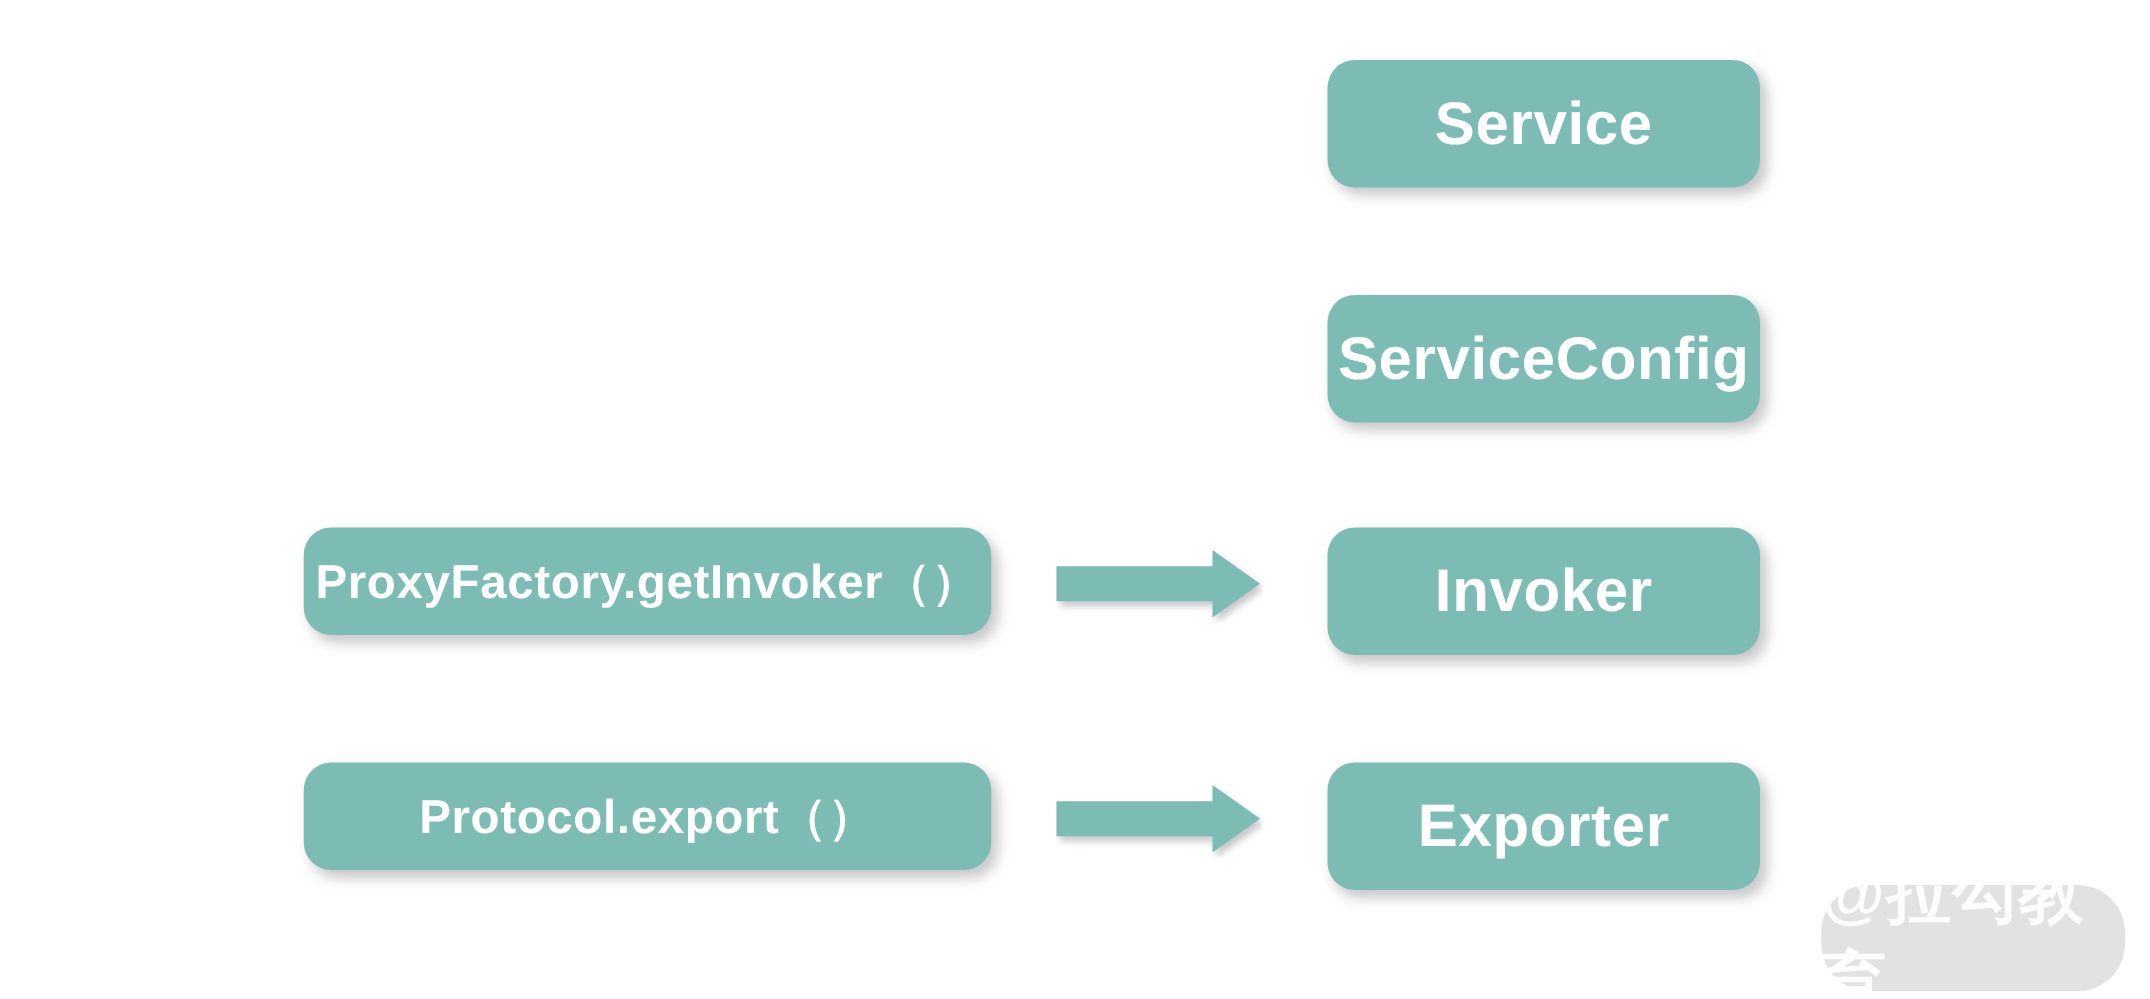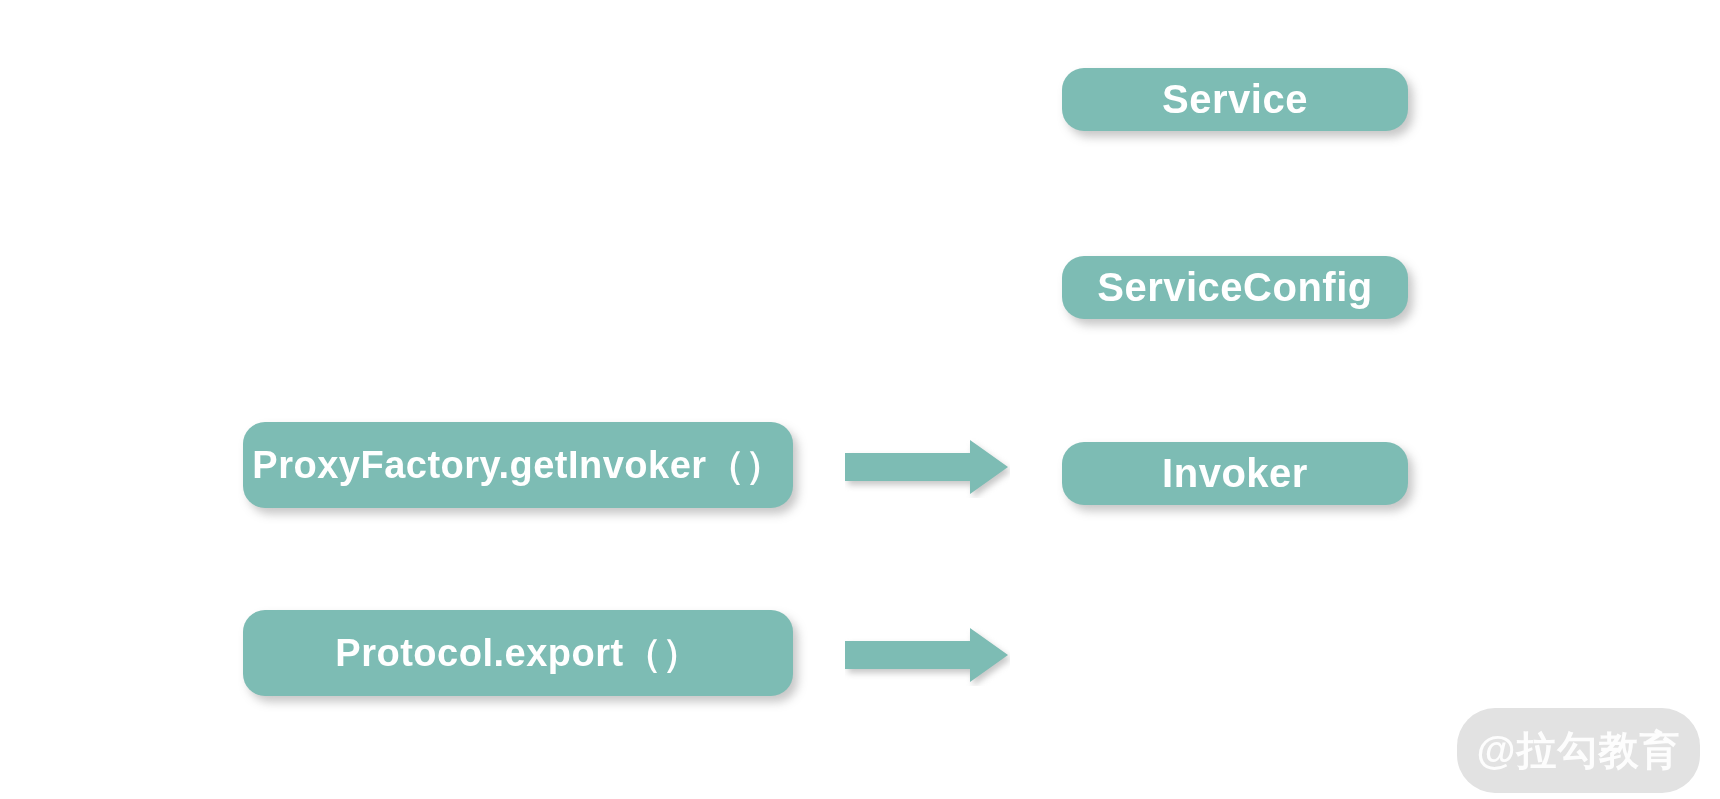--- a/index.html
+++ b/index.html
@@ -24,23 +24,22 @@
     display: flex;
     align-items: center;
     justify-content: center;
     box-shadow: 5px 6px 10px rgba(130,130,130,0.45);
     letter-spacing: 0.5px;
     white-space: nowrap;
   }
   .node.right-col {
     left: 1062px;
     width: 346px;
-    height: 63px;
-    font-size: 40px;
-    margin-top: 20px;
+    height: 102px;
+    font-size: 48px;
   }
   .node.left-col {
     left: 243px;
     width: 550px;
     height: 86px;
     font-size: 38px;
   }
   .row1 { top: 48px; }
   .row2 { top: 236px; }
   .row3 { top: 422px; }
@@ -58,21 +57,21 @@
   }
   .watermark {
     position: absolute;
     left: 1457px;
     top: 708px;
     width: 243px;
     height: 85px;
     border-radius: 38px;
     background: #E2E2E2;
     color: rgba(255,255,255,0.92);
-    font-size: 40px;
+    font-size: 52px;
     font-weight: 700;
     display: flex;
     align-items: center;
     justify-content: center;
     letter-spacing: 1px;
   }
 </style>
 </head>
 <body>
 
@@ -89,16 +88,17 @@
   </svg>
 
   <div class="node left-col row4">Protocol.export（）</div>
 
   <div class="node right-col row3">Invoker</div>
 
   <svg class="arrow arrow-row4" viewBox="0 0 165 62">
     <polygon points="163,31 125,58 125,45 0,45 0,17 125,17 125,4" style="filter: drop-shadow(3px 4px 3px rgba(130,130,130,0.45));"></polygon>
   </svg>
 
+  <div class="node right-col row4">Exporter</div>
 
   <div class="watermark">@拉勾教育</div>
 
 </div>
 
 </body></html>

